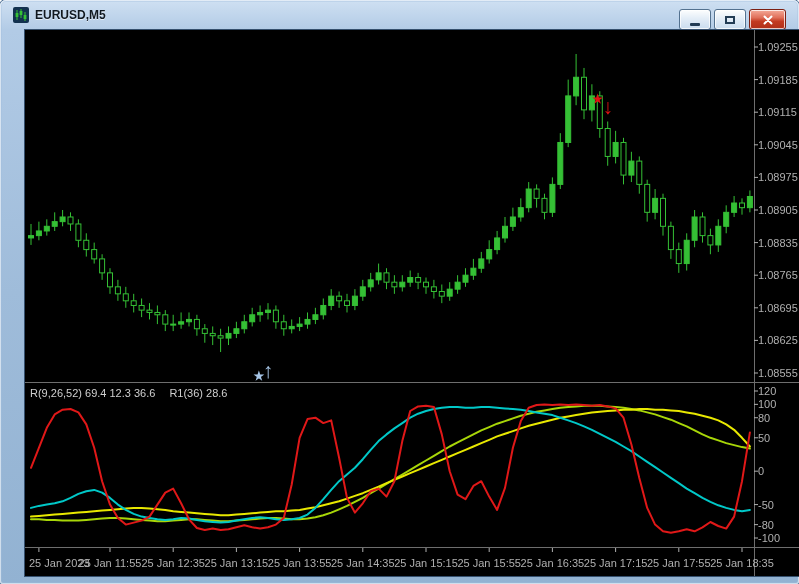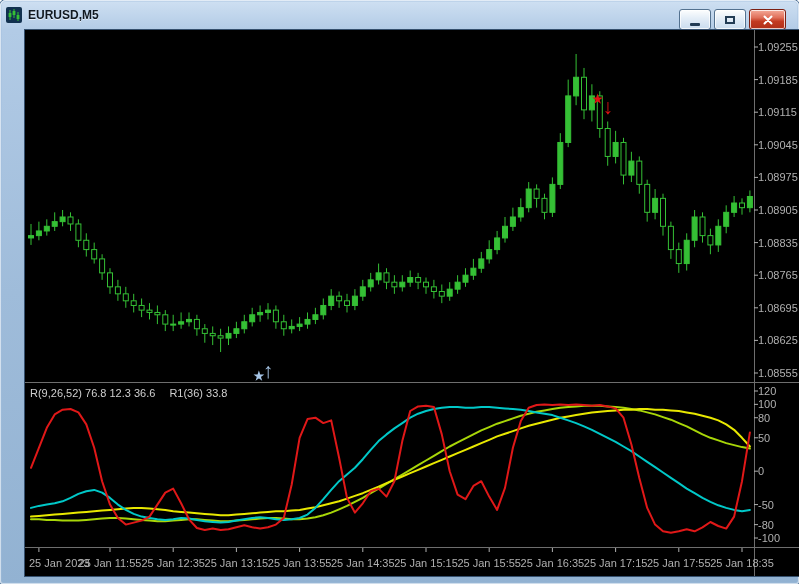--- a/index.html
+++ b/index.html
@@ -1,21 +1,21 @@
 <!DOCTYPE html>
 <html><head>
 <meta charset="utf-8">
 <style>
   html,body{margin:0;padding:0;width:799px;height:584px;overflow:hidden;
     font-family:"Liberation Sans",sans-serif;background:#ffffff;}
   .window{position:absolute;inset:0;border-radius:6px 6px 3px 3px;
     background:linear-gradient(#cfe0f2,#b2cbe6 30px,#9fbcda 50%,#92b2d2);
     box-shadow:inset 0 0 0 1px rgba(255,255,255,.55), inset 0 0 0 2px rgba(160,190,220,.35), 0 0 0 1px #4d6f93;}
   .titlebar{position:absolute;left:0;top:0;right:0;height:29px;display:flex;align-items:center;
-    padding-left:6px;box-sizing:border-box;}
+    padding-left:13px;box-sizing:border-box;}
   .app-icon{width:16px;height:16px;margin-right:6px;flex:0 0 auto;}
   .title-text{font-size:12px;font-weight:bold;color:#101820;text-shadow:0 1px 0 rgba(255,255,255,.6);}
   .win-buttons{position:absolute;right:13px;top:9px;display:flex;}
   .win-btn{width:30px;height:19px;margin-left:3px;border:1px solid #53718f;border-radius:3px;
     background:linear-gradient(#fdfefe,#e3edf7 45%,#c9dcef);
     box-shadow:inset 0 0 0 1px rgba(255,255,255,.75);
     display:flex;align-items:center;justify-content:center;cursor:pointer;}
   .win-btn.close{width:35px;border-color:#7c1f12;
     background:linear-gradient(#f4ab99,#e0705a 40%,#c23a21 60%,#b02f18);}
   .glyph-min{width:10px;height:3px;background:#223c55;margin-top:9px;border-radius:1px;}
@@ -317,16 +317,16 @@
         <line x1="653.8000000000001" y1="518" x2="653.8000000000001" y2="522" stroke="#b0b0b0"></line>
         <text x="653.8000000000001" y="537" fill="#b0b0b0" text-anchor="middle" class="scale">25 Jan 17:55</text>
         <line x1="717" y1="518" x2="717" y2="522" stroke="#b0b0b0"></line>
         <text x="717" y="537" fill="#b0b0b0" text-anchor="middle" class="scale">25 Jan 18:35</text>
         <text x="243" y="348.0428571428494" fill="#a6c5e6" text-anchor="middle" style="font-size:21px;font-weight:bold;">↑</text>
         <text x="234" y="350.0428571428494" fill="#a6c5e6" text-anchor="middle" style="font-size:12px;font-weight:bold;">★</text>
         <text x="582.7" y="83.5142857142775" fill="#e01212" text-anchor="middle" style="font-size:21px;font-weight:bold;">↓</text>
         <text x="572.7" y="72.5142857142775" fill="#e01212" text-anchor="middle" style="font-size:12px;font-weight:bold;">★</text>
       </svg>
     <div class="overlay-label ind-label">
-      <span>R(9,26,52) 76.8 12.3 36.6</span><span class="sep-gap"></span><span>R1(36) 33.8</span>
+      <span>R(9,26,52) 69.4 12.3 36.6</span><span class="sep-gap"></span><span>R1(36) 28.6</span>
     </div>
   </div>
 </div>
 
 </body></html>

